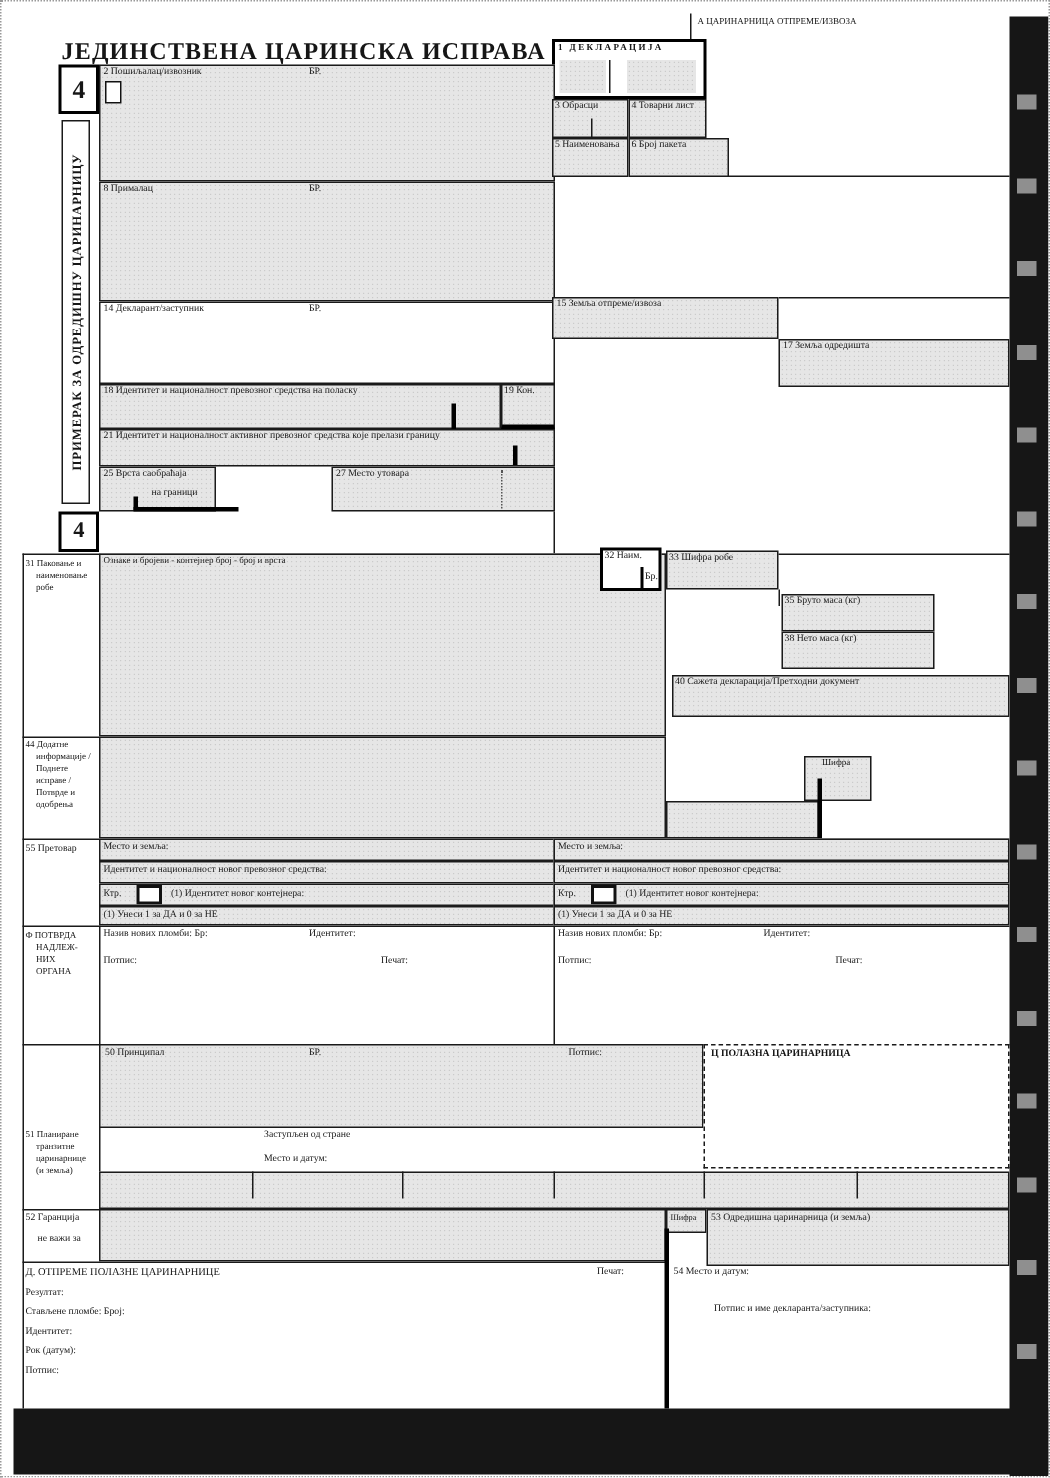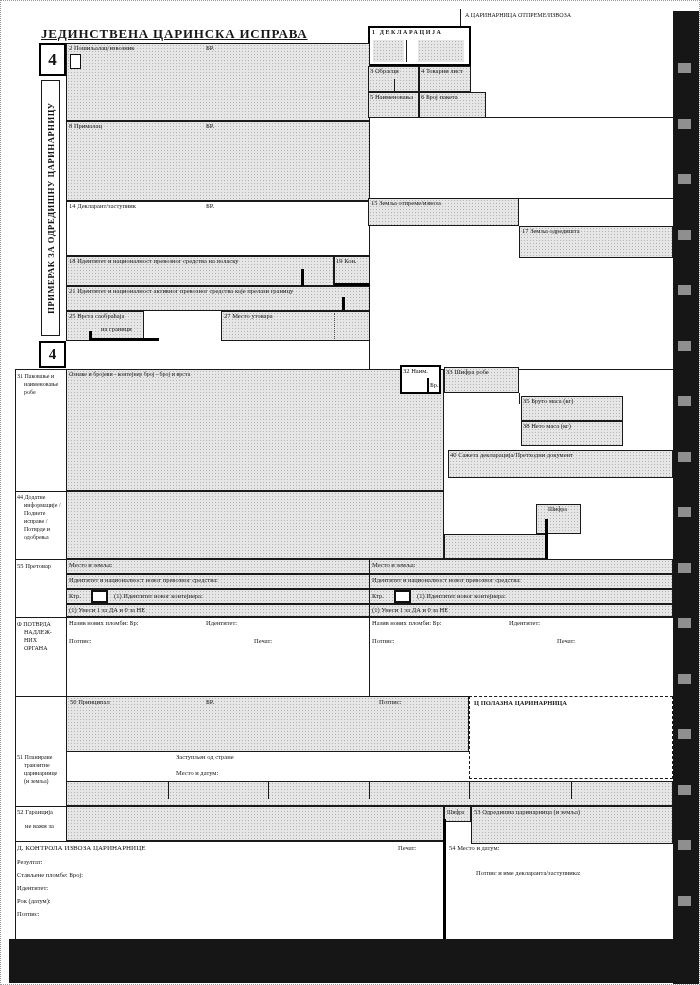--- a/index.html
+++ b/index.html
@@ -16,22 +16,22 @@
   .lb{position:absolute;font-size:6.5px;line-height:1.25;white-space:nowrap;color:#161616;}
   .lb6{font-size:6px;}
   .lb55{font-size:5.5px;}
   .bold{font-weight:bold;}
   .black{position:absolute;background:#161616;}
   .whitebox{position:absolute;background:#fff;border:1.5px solid #111;box-sizing:border-box;}
   .dash{position:absolute;background:#fff;border:1.5px dashed #1a1a1a;box-sizing:border-box;}
   .vwrap{position:absolute;border:1px solid #1a1a1a;box-sizing:border-box;}
   .vtxt{position:absolute;left:50%;top:50%;transform:translate(-50%,-50%) rotate(-90deg);
         white-space:nowrap;font-weight:bold;font-size:8.5px;letter-spacing:0.6px;}
-  .title{position:absolute;font-weight:bold;font-size:13px;letter-spacing:0.8px;
-         border-bottom:1.5px solid #161616;padding-bottom:1px;white-space:nowrap;text-decoration:underline;}
+  .title{position:absolute;font-weight:bold;font-size:16px;letter-spacing:0.8px;
+         border-bottom:1.5px solid #161616;padding-bottom:1px;white-space:nowrap;}
   .declttl{position:absolute;font-weight:bold;font-size:6px;letter-spacing:1.6px;white-space:nowrap;}
   .copy{position:absolute;background:#fff;border:2px solid #000;display:flex;
         align-items:center;justify-content:center;font-weight:bold;box-sizing:border-box;}
   .perf{position:absolute;left:5px;width:13px;height:10px;background:#8f8f8f;}
   .dot27{position:absolute;width:0;border-left:1px dotted #555;}
   .lines6 div{font-size:6px;line-height:1.35;white-space:nowrap;}
   .lines6 div + div{padding-left:7px;}
 </style>
 </head>
 <body>
@@ -237,21 +237,21 @@
 
   <div class="lb" style="left:16px;top:807px;">52 Гаранција</div>
   <div class="lb" style="left:24px;top:821px;">не важи за</div>
   <div class="abs shade bx" style="left:65px;top:805px;width:378px;height:35px;"></div>
   <div class="abs shade bx" style="left:443px;top:805px;width:27px;height:16px;"></div>
   <div class="lb lb55" style="left:446px;top:808px;">Шифра</div>
   <div class="abs shade bx" style="left:470px;top:805px;width:202px;height:38px;"></div>
   <div class="lb" style="left:473px;top:807px;">53 Одредишна царинарница (и земља)</div>
   <div class="tk" style="left:442px;top:818px;width:3px;height:120px;"></div>
 
-  <div class="lb" style="left:16px;top:843px;font-size:7px;">Д.  КОНТРОЛА ИЗВОЗА ЦАРИНАРНИЦЕ</div>
+  <div class="lb" style="left:16px;top:843px;font-size:7px;">Д.  ОТПРЕМЕ ПОЛАЗНЕ ЦАРИНАРНИЦЕ</div>
   <div class="lb" style="left:397px;top:843px;">Печат:</div>
   <div class="lb" style="left:448px;top:843px;">54 Место и датум:</div>
   <div class="lb" style="left:16px;top:857px;">Резултат:</div>
   <div class="lb" style="left:16px;top:870px;">Стављене пломбе:  Број:</div>
   <div class="lb" style="left:16px;top:883px;">Идентитет:</div>
   <div class="lb" style="left:16px;top:896px;">Рок (датум):</div>
   <div class="lb" style="left:16px;top:909px;">Потпис:</div>
   <div class="lb" style="left:475px;top:868px;">Потпис и име декларанта/заступника:</div>
 
 </div>

